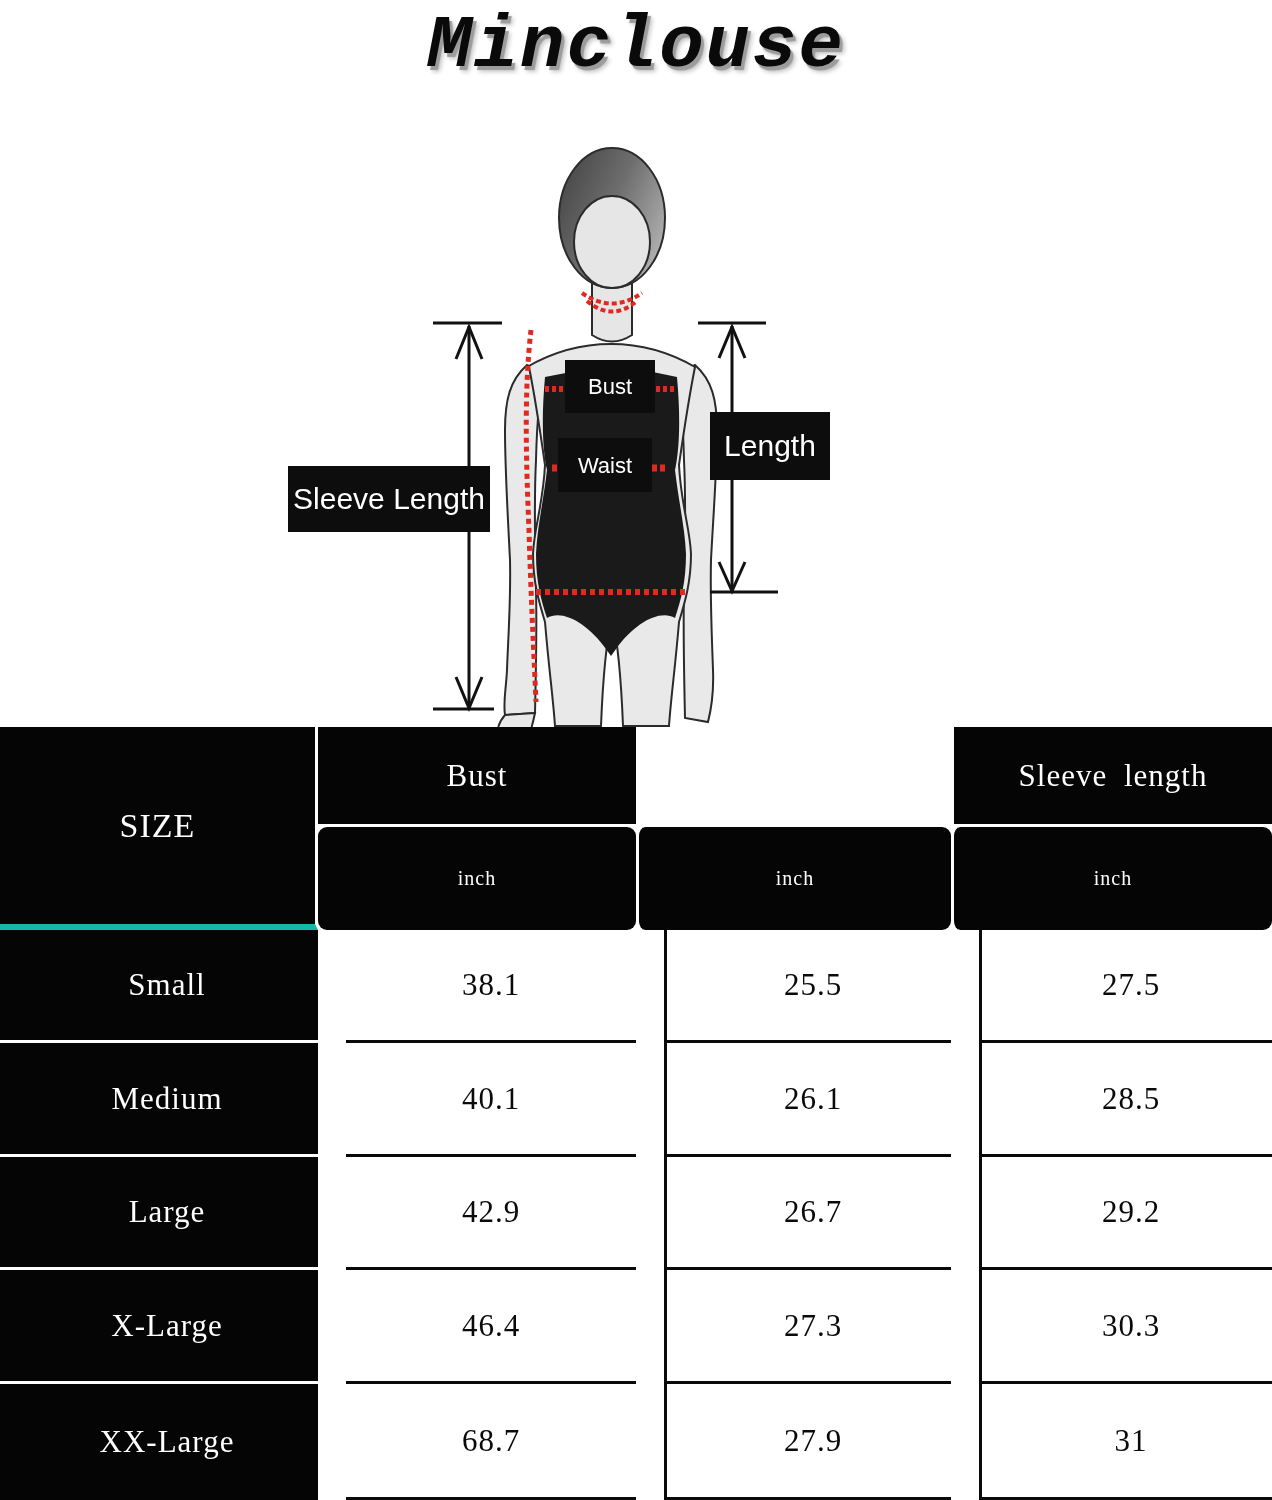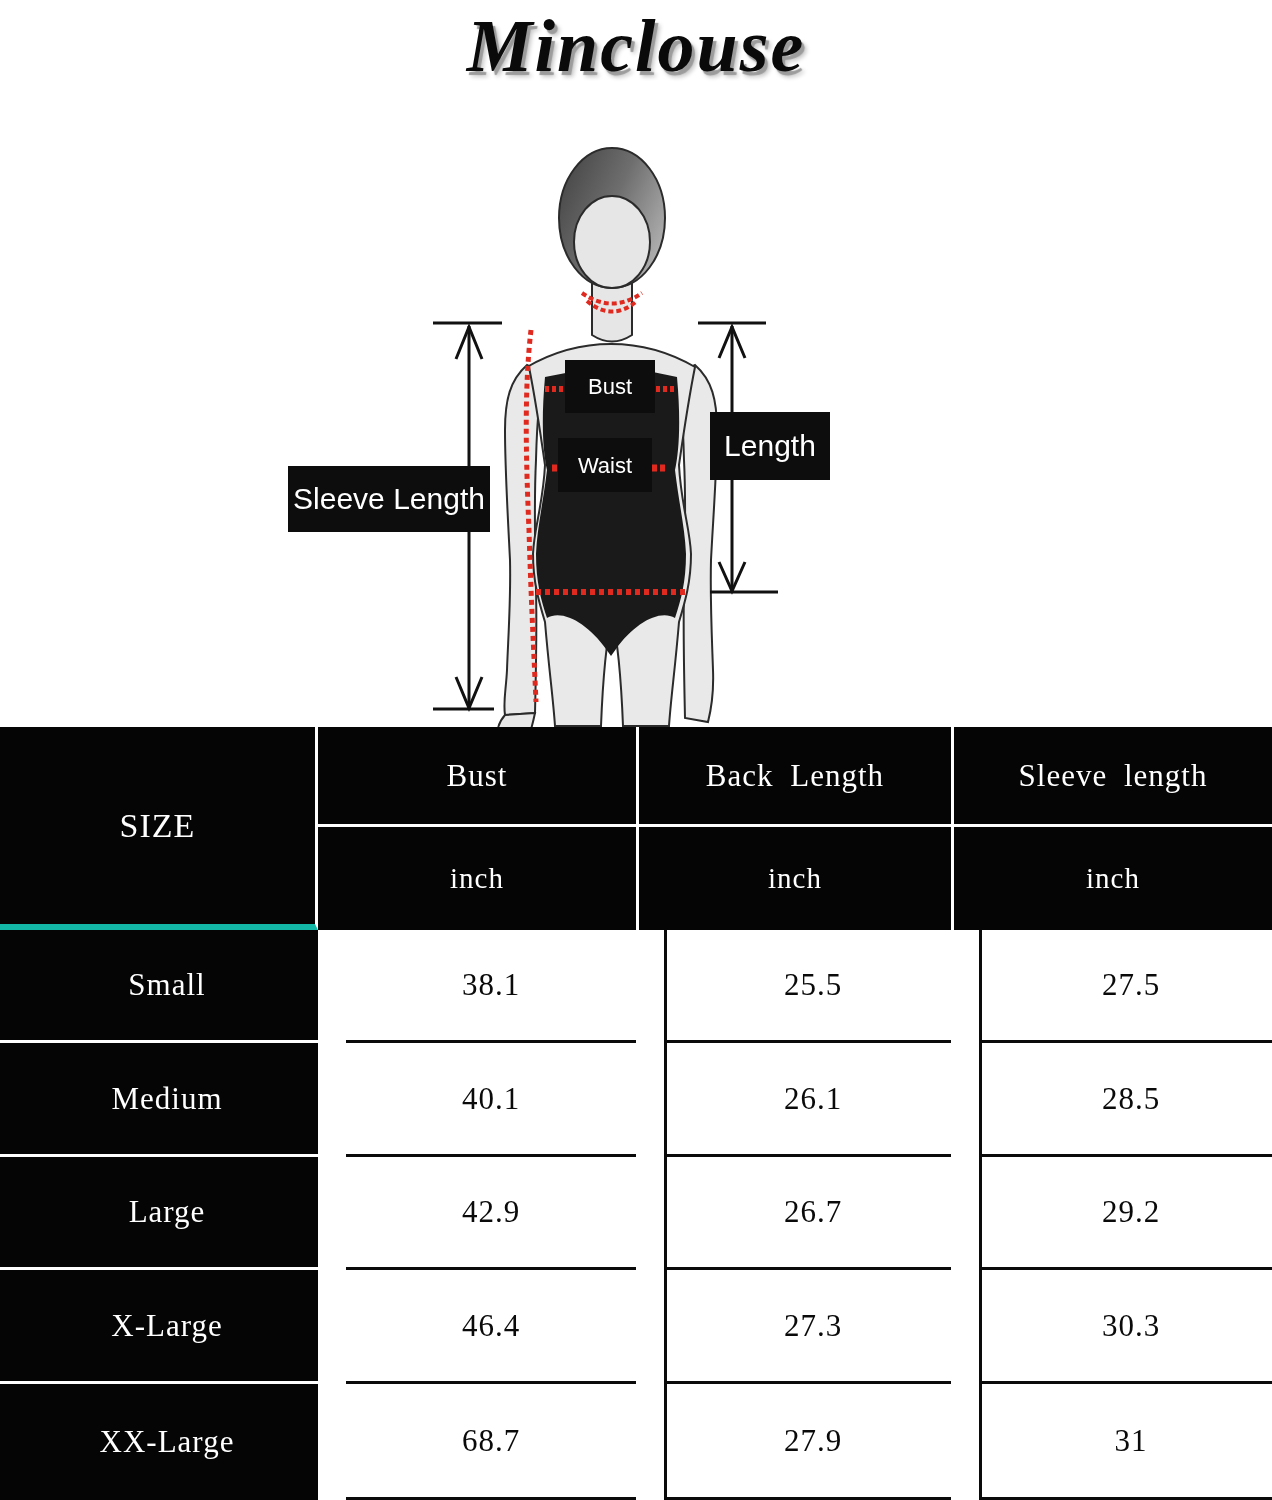--- a/index.html
+++ b/index.html
@@ -1,35 +1,35 @@
 <!DOCTYPE html>
 <html><head>
 <meta charset="utf-8">
 <style>
   html,body{margin:0;padding:0;background:#fff;}
   .page{position:relative;width:1272px;height:1500px;background:#fff;overflow:hidden;
         font-family:"Liberation Sans",sans-serif;}
   
   .brand{position:absolute;top:4px;left:0;width:100%;text-align:center;
-         font-family:Liberation Serif, serif;font-size:74px;font-weight:bold;font-style:italic;
+         font-family:Liberation Mono, monospace;font-size:74px;font-weight:bold;font-style:italic;
          color:#0a0a0a;letter-spacing:2px;
          text-shadow:3px 4px 1px #9c9c9c, 5px 6px 4px #c9c9c9;}
   
   .figure{position:absolute;top:130px;left:0;width:1272px;height:597px;}
   
   .tbl{position:absolute;top:727px;left:0;width:1272px;height:773px;display:grid;
        grid-template-columns:318px 318px 315px 321px;
        grid-template-rows:100px 103px 113px 114px 113px 114px 116px;
        font-family:"Liberation Serif",serif;}
   .cell{display:flex;align-items:center;justify-content:center;letter-spacing:1px;word-spacing:8px;}
   .blk{background:#050505;color:#fff;}
   .wht{background:#ffffff;color:#0a0a0a;}
   .hd-size{grid-area:1/1/3/2;border-right:3px solid #fff;border-bottom:6px solid #14b8a6;font-size:34px;}
   .r1{grid-row:1;border-bottom:3px solid #fff;font-size:31px;}
-  .r2{grid-row:2;font-size:29px;}
+  .r2{grid-row:2;font-size:20px;border-radius:9px;}
   .c2{grid-column:2;}
   .c3{grid-column:3;border-left:3px solid #fff;}
   .c4{grid-column:4;border-left:3px solid #fff;}
   .sz{grid-column:1;border-bottom:3px solid #fff;font-size:31px;padding-left:16px;}
   .sz.last{border-bottom:none;text-align:center;}
   .val{font-size:31px;border-bottom:3px solid #0a0a0a;margin-left:28px;}
   .val.vc3,.val.vc4{border-left:3px solid #0a0a0a;padding-left:8px;}
   .rr3{grid-row:3}.rr4{grid-row:4}.rr5{grid-row:5}.rr6{grid-row:6}.rr7{grid-row:7}
   .vc2{grid-column:2}.vc3{grid-column:3}.vc4{grid-column:4}
 </style>
@@ -119,21 +119,20 @@
 
       <rect x="710" y="282" width="120" height="68" fill="#0d0d0d"></rect>
       <text x="770" y="326" font-size="30" text-anchor="middle">Length</text>
     </g>
   </svg>
 
   <div class="tbl">
     <div class="cell blk hd-size">SIZE</div>
 
     <div class="cell blk r1 c2">Bust</div>
-    <div class="cell blk r1 c3">Back Length</div>
     <div class="cell blk r1 c4">Sleeve length</div>
 
     <div class="cell blk r2 c2">inch</div>
     <div class="cell blk r2 c3">inch</div>
     <div class="cell blk r2 c4">inch</div>
 
     <div class="cell blk sz rr3">Small</div>
     <div class="cell wht val rr3 vc2">38.1</div>
     <div class="cell wht val rr3 vc3">25.5</div>
     <div class="cell wht val rr3 vc4">27.5</div>

